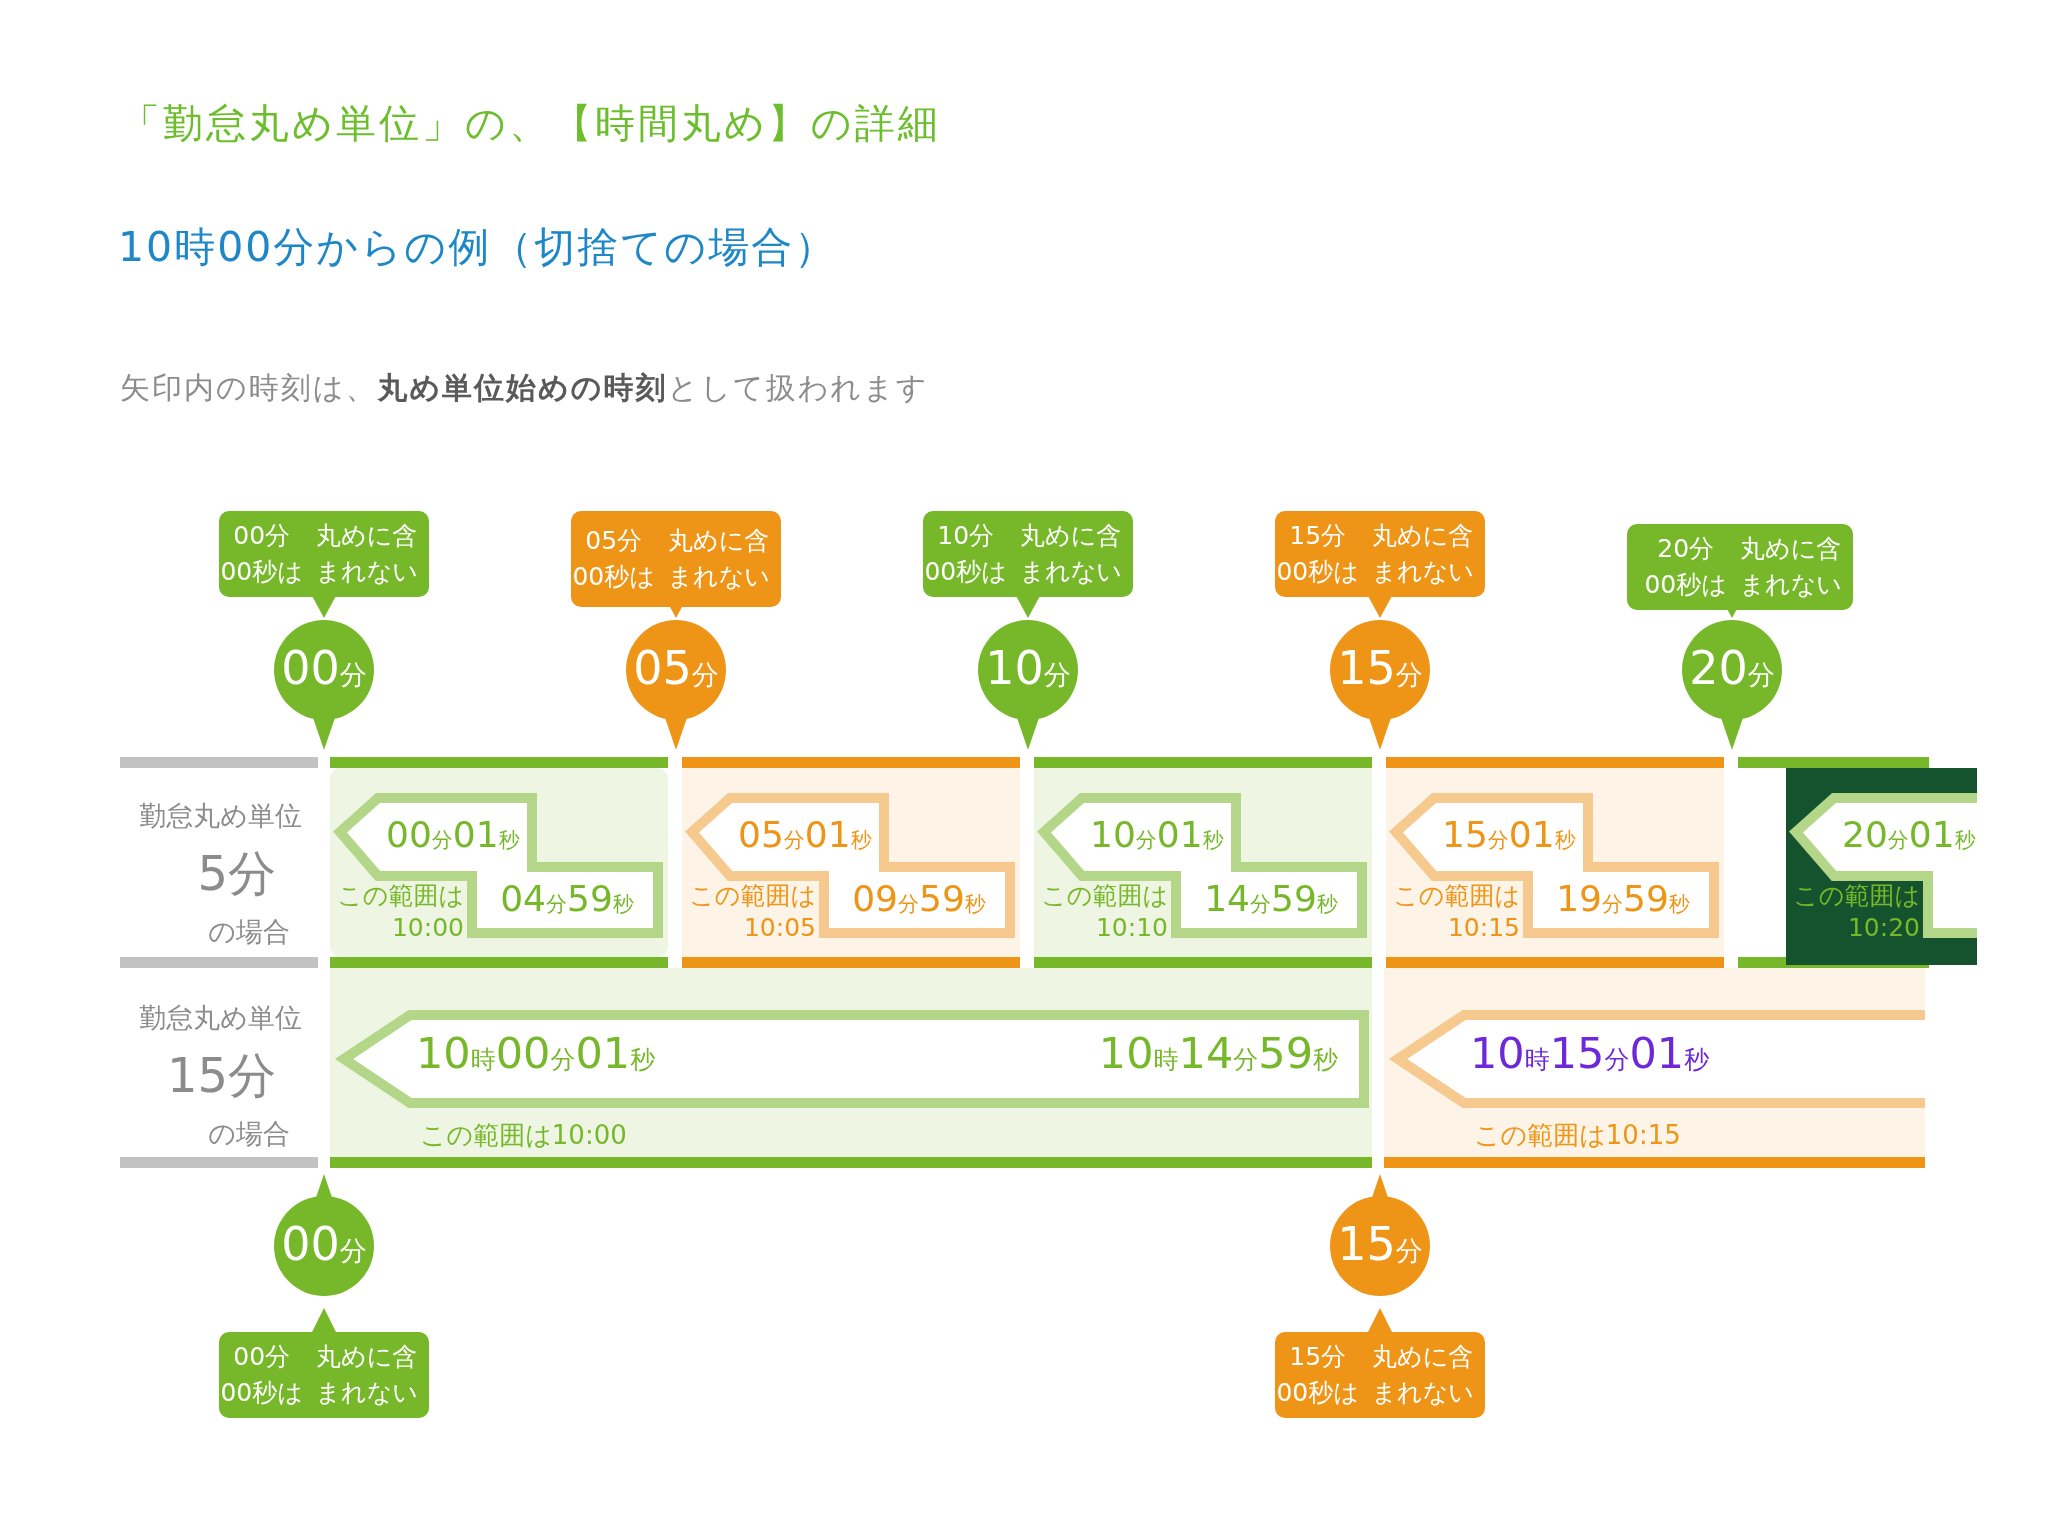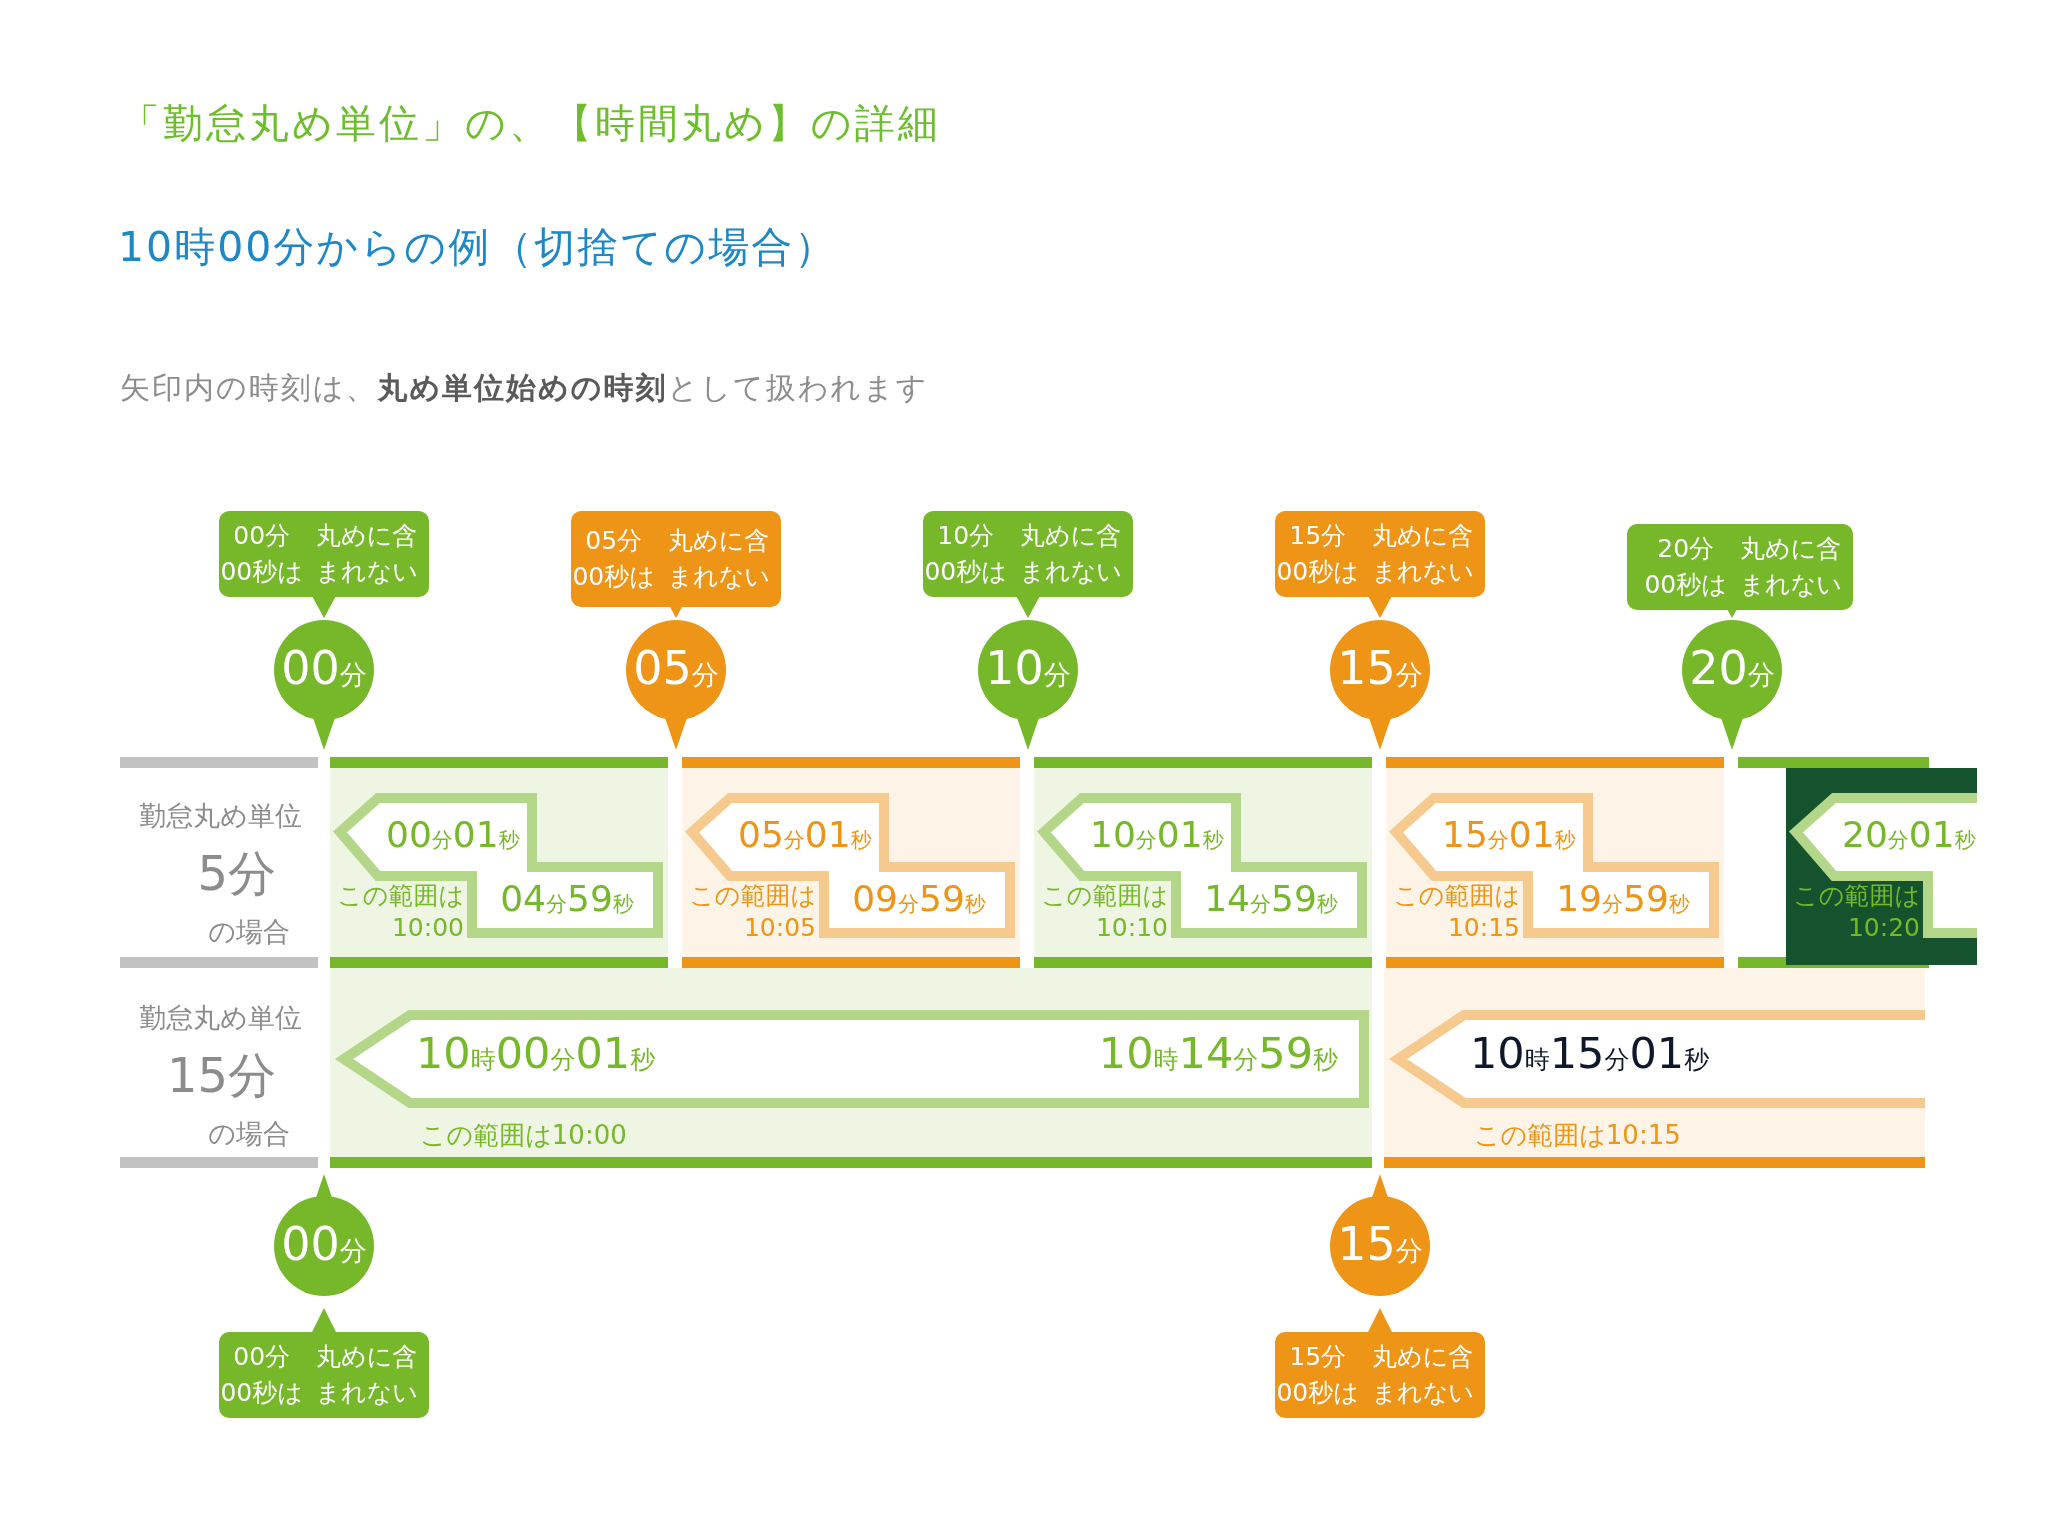--- a/index.html
+++ b/index.html
@@ -94,21 +94,21 @@
       <div class="abs bar" style="left: 330px; top: 957px; width: 338px; height: 11px; background: rgb(118, 184, 42);"></div>
       <div class="abs bar" style="left: 682px; top: 957px; width: 338px; height: 11px; background: rgb(238, 148, 22);"></div>
       <div class="abs bar" style="left: 1034px; top: 957px; width: 338px; height: 11px; background: rgb(118, 184, 42);"></div>
       <div class="abs bar" style="left: 1386px; top: 957px; width: 338px; height: 11px; background: rgb(238, 148, 22);"></div>
       <div class="abs bar" style="left: 1738px; top: 957px; width: 191px; height: 11px; background: rgb(118, 184, 42);"></div>
       <div class="abs bar" style="left: 120px; top: 1157px; width: 198px; height: 11px; background: rgb(194, 194, 194);"></div>
       <div class="abs bar" style="left: 330px; top: 1157px; width: 1042px; height: 11px; background: rgb(118, 184, 42);"></div>
       <div class="abs bar" style="left: 1384px; top: 1157px; width: 541px; height: 11px; background: rgb(238, 148, 22);"></div>
     </div>
   <div id="blocks">
-      <div class="abs block" style="left: 330px; top: 768px; width: 338px; height: 189px; background: rgb(238, 245, 226);">
+      <div class="abs block" style="left: 330px; top: 768px; width: 338px; height: 189px; background: rgb(238, 245, 226); border-radius: 11px;">
         <svg width="340" height="189" viewBox="0 0 340 189" style="position:absolute;left:0;top:0">
           <path d="M10 64 L48 30 L202 30 L202 99 L328 99 L328 165 L142 165 L142 108 L48 108 Z" fill="#ffffff" stroke="#b3d689" stroke-width="10" stroke-linejoin="miter"></path>
         </svg>
         <div class="abs t5 t-start" style="color: rgb(118, 184, 42);"><span class="num">00</span><span class="unit">分</span><span class="num">01</span><span class="unit">秒</span></div>
         <div class="abs t5 t-end" style="color: rgb(118, 184, 42);"><span class="num">04</span><span class="unit">分</span><span class="num">59</span><span class="unit">秒</span></div>
         <div class="abs t-range" style="color: rgb(118, 184, 42);">
           <div>この範囲は</div>
           <div>10:00</div>
         </div>
       </div>
@@ -160,21 +160,21 @@
           <path d="M14 91 L80 47 L1034 47 L1034 135 L80 135 Z" fill="#ffffff" stroke="#b3d689" stroke-width="10" stroke-linejoin="miter"></path>
         </svg>
         <div class="abs t15 t-start15" style="color: rgb(118, 184, 42);"><span class="num">10</span><span class="unit">時</span><span class="num">00</span><span class="unit">分</span><span class="num">01</span><span class="unit">秒</span></div>
         <div class="abs t15 t-end15" style="color: rgb(118, 184, 42);"><span class="num">10</span><span class="unit">時</span><span class="num">14</span><span class="unit">分</span><span class="num">59</span><span class="unit">秒</span></div>
         <div class="abs t-range15" style="color: rgb(118, 184, 42);">この範囲は10:00</div>
       </div>
       <div class="abs block" style="left: 1384px; top: 968px; width: 541px; height: 189px; background: rgb(253, 243, 230);">
         <svg width="580" height="189" viewBox="0 0 580 189" style="position:absolute;left:0;top:0">
           <path d="M14 91 L80 47 L600 47 L600 135 L80 135 Z" fill="#ffffff" stroke="#f6c98e" stroke-width="10" stroke-linejoin="miter"></path>
         </svg>
-        <div class="abs t15 t-start15" style="color: #0f172a;"><span class="num">10</span><span class="unit">時</span><span class="num">15</span><span class="unit">分</span><span class="num">01</span><span class="unit">秒</span></div>
+        <div class="abs t15 t-start15" style="color: #6d28d9;"><span class="num">10</span><span class="unit">時</span><span class="num">15</span><span class="unit">分</span><span class="num">01</span><span class="unit">秒</span></div>
         <div class="abs t-range15" style="color: rgb(238, 148, 22);">この範囲は10:15</div>
       </div>
     </div>
 
   <div class="abs unit-label" style="left:40px;top:798px;">
     <div class="lbl-top">勤怠丸め単位</div>
     <div class="lbl-size">5分</div>
     <div class="lbl-bottom">の場合</div>
   </div>
   <div class="abs unit-label" style="left:40px;top:1000px;">

